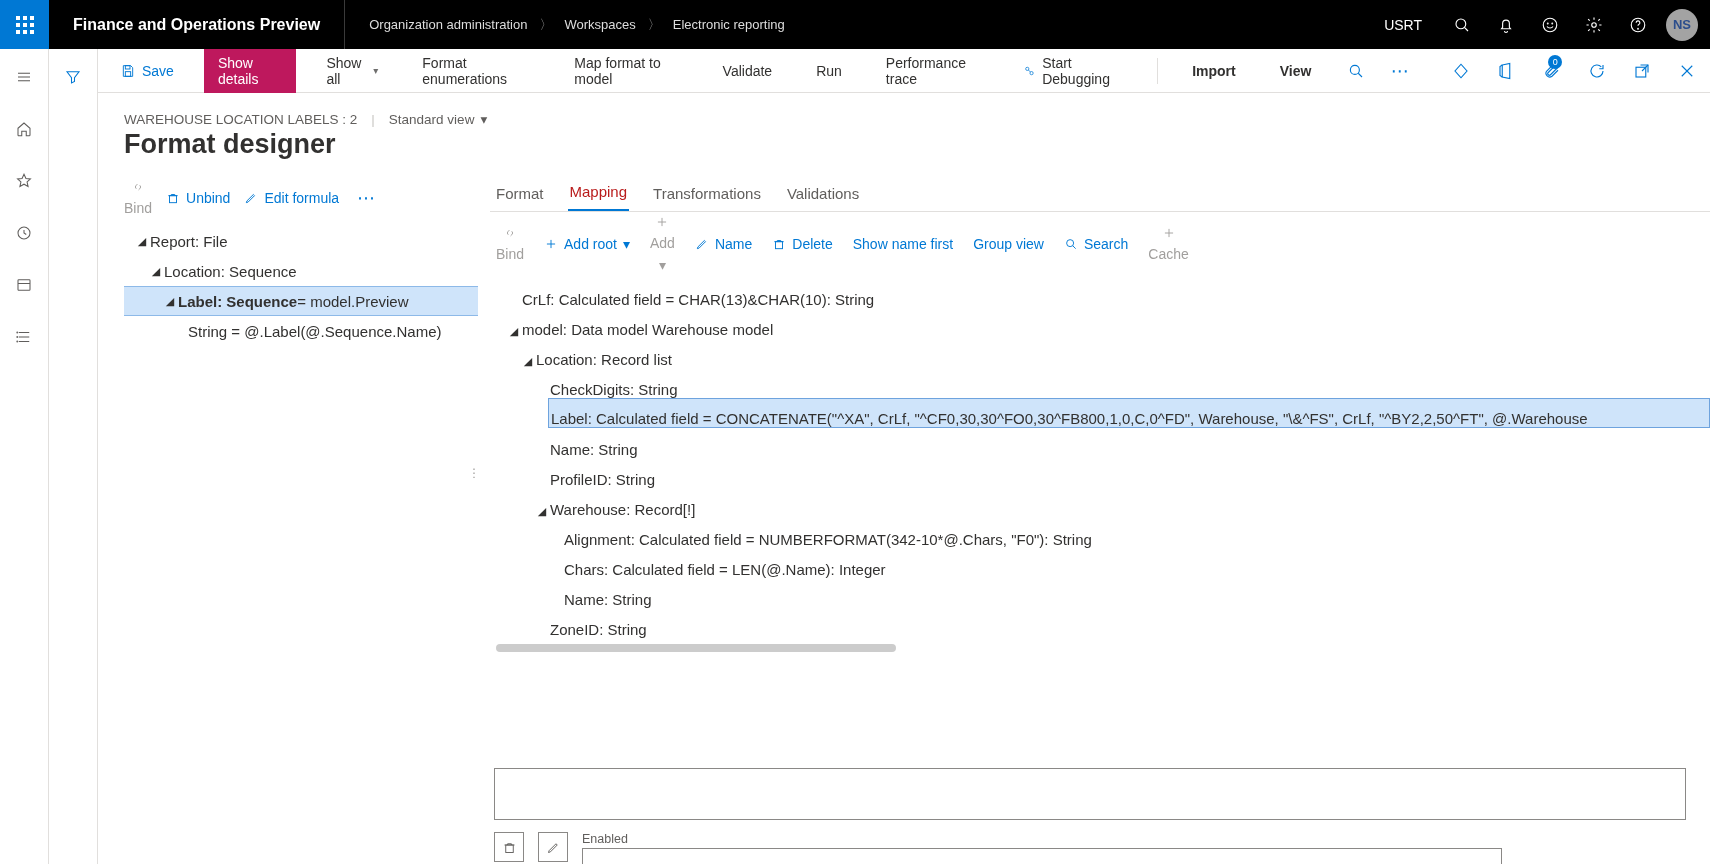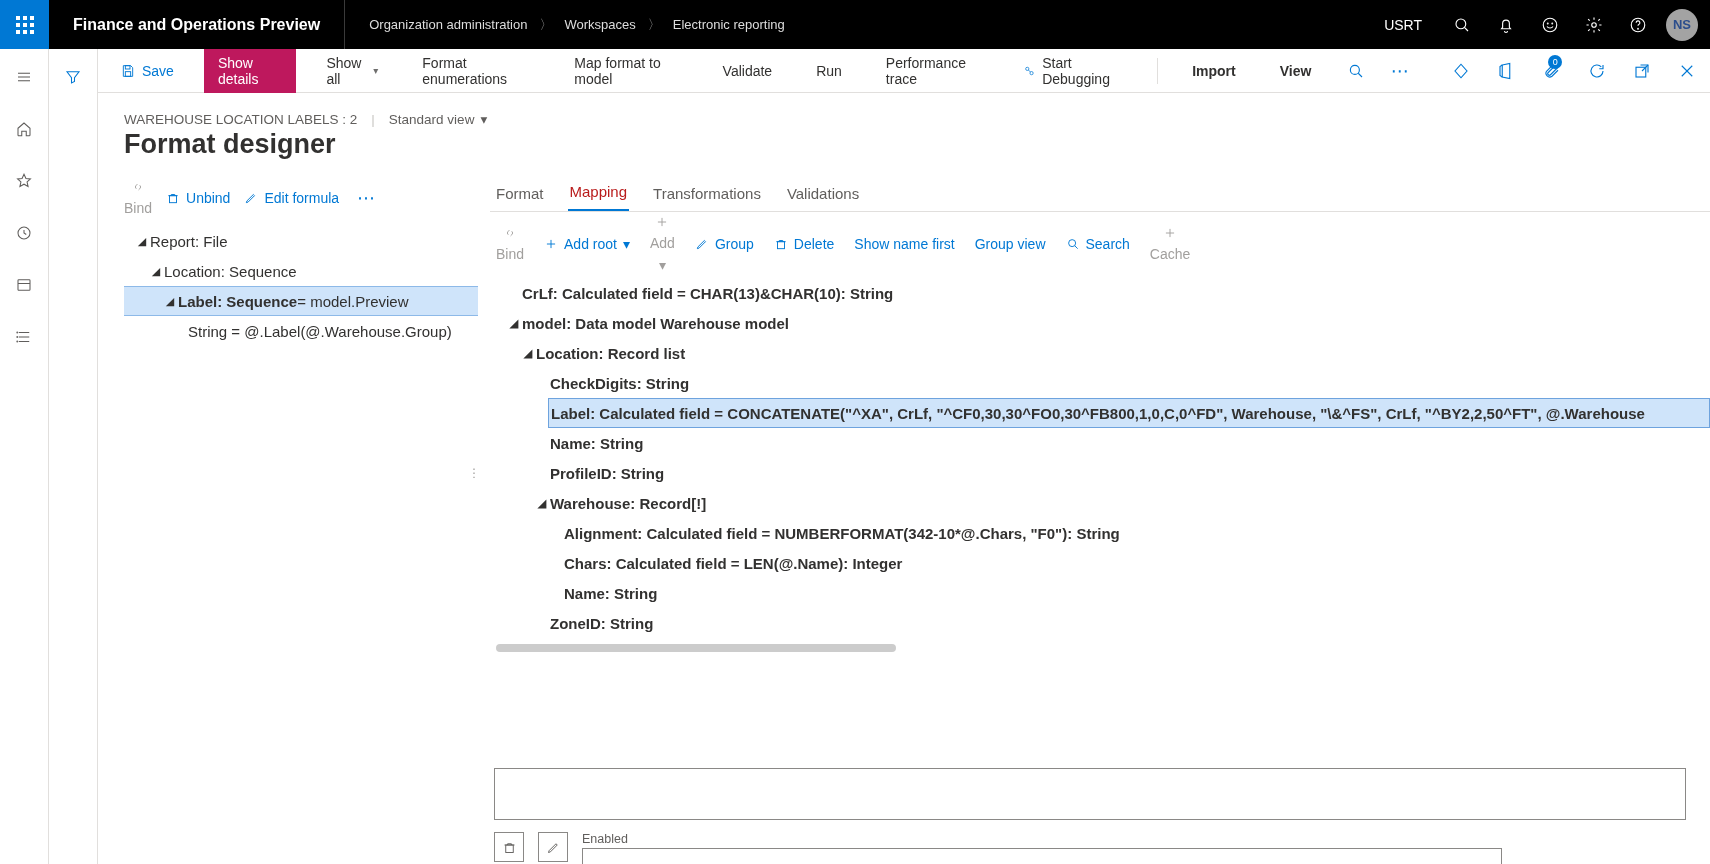--- a/index.html
+++ b/index.html
@@ -124,21 +124,21 @@
   .tree .lvl2 { padding-left: 38px; }
   .tree .lvl3 { padding-left: 64px; }
   .tree .strong { font-weight: 600; }
 
   
   .tabs { display: flex; gap: 22px; border-bottom: 1px solid #e1dfdd; padding: 0 0 0 4px; height: 36px; align-items: flex-end; }
   .tab { padding: 0 2px 9px 2px; font-size: 15px; color: #605e5c; cursor: pointer; }
   .tab.active { color: #b91c1c; border-bottom: 2px solid #0078d4; font-weight: 400; }
 
   .right-tree { flex: 1 1 auto; overflow-x: auto; white-space: nowrap; min-height: 0; }
-  .right-tree .node { height: 30px; display: flex; align-items: center; font-weight: bold; }
+  .right-tree .node { height: 30px; display: flex; align-items: flex-end; }
   .right-tree .rlvl0 { padding-left: 32px; }
   .right-tree .rlvl1 { padding-left: 16px; }
   .right-tree .rlvl2 { padding-left: 30px; }
   .right-tree .rlvl3 { padding-left: 60px; }
   .right-tree .rlvl4 { padding-left: 44px; }
   .right-tree .rlvl5 { padding-left: 74px; }
   .right-tree .node.sel2 {
     background: #cfe4fa; border: 1px solid #6ea3de; margin-left: 58px; padding-left: 2px;
   }
   .hscroll { height: 8px; background: #ccc; margin: 6px 0 10px 6px; width: 400px; border-radius: 4px; }
@@ -426,21 +426,21 @@
           <div class="node lvl1">
             <span class="caret">◢</span>
             <span>Location: Sequence</span>
           </div>
           <div class="node lvl2 sel">
             <span class="caret">◢</span>
             <span class="strong">Label: Sequence</span>
             <span> = model.Preview</span>
           </div>
           <div class="node lvl3">
-            <span>String = @.Label(@.Warehouse.Group)</span>
+            <span>String = @.Label(@.Sequence.Name)</span>
           </div>
         </div>
       </div>
 
       <div class="col-right splitter">
         <div class="tabs">
           <div class="tab">Format</div>
           <div class="tab active">Mapping</div>
           <div class="tab">Transformations</div>
           <div class="tab">Validations</div>
@@ -467,21 +467,21 @@
                 <line x1="12" y1="5" x2="12" y2="19"></line>
                 <line x1="5" y1="12" x2="19" y2="12"></line>
               </svg>
             <span>Add</span>
             <span class="chev">▾</span>
           </div>
           <div class="tbtn">
             <svg viewBox="0 0 24 24">
                 <path d="M4 20l3-1 11-11-2-2L5 17l-1 3z"></path>
               </svg>
-            <span>Group</span>
+            <span>Name</span>
           </div>
           <div class="tbtn">
             <svg viewBox="0 0 24 24">
                 <rect x="6" y="8" width="12" height="12"></rect>
                 <path d="M9 8V6h6v2"></path>
                 <line x1="4" y1="8" x2="20" y2="8"></line>
               </svg>
             <span>Delete</span>
           </div>
           <div class="tbtn">

